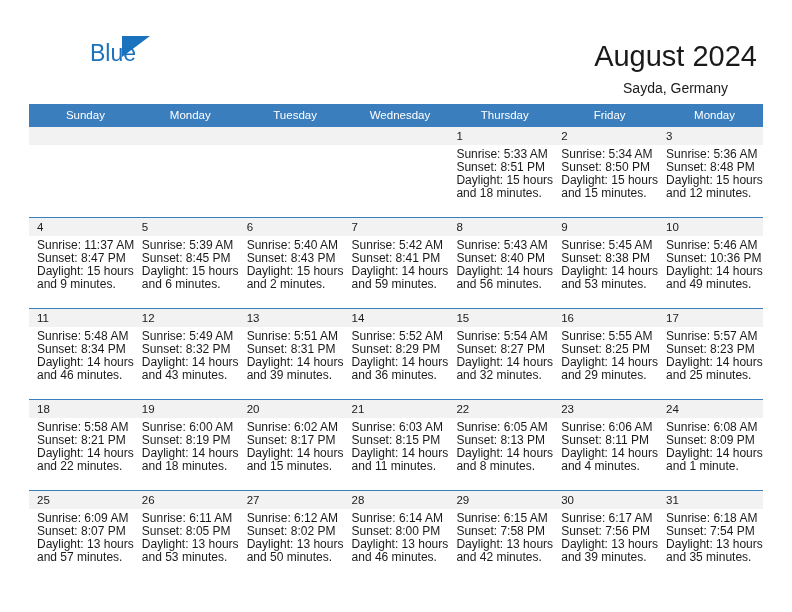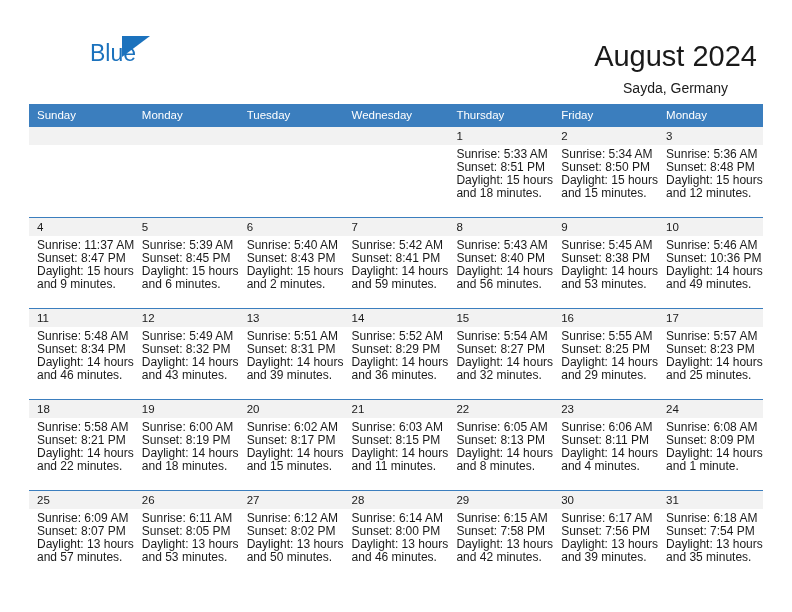--- a/index.html
+++ b/index.html
@@ -96,21 +96,21 @@
     border-collapse: collapse;
     table-layout: fixed;
   }
   .calendar col { width: 104.857px; }
 
   thead th {
     background: #3b7ebe;
     color: #ffffff;
     font-size: 11.5px;
     font-weight: normal;
-    text-align: left;
+    text-align: center;
     padding: 5px 0 5px 8px;
     height: 11px;
     line-height: 13px;
     border: none;
   }
 
   tbody tr.week-row > td {
     vertical-align: top;
     padding: 0;
     border-top: 1px solid #3b7ebe;

